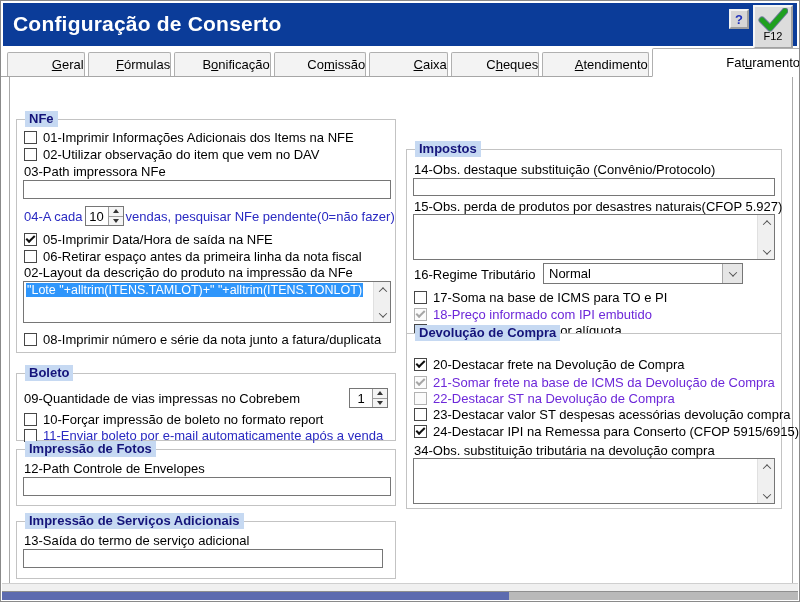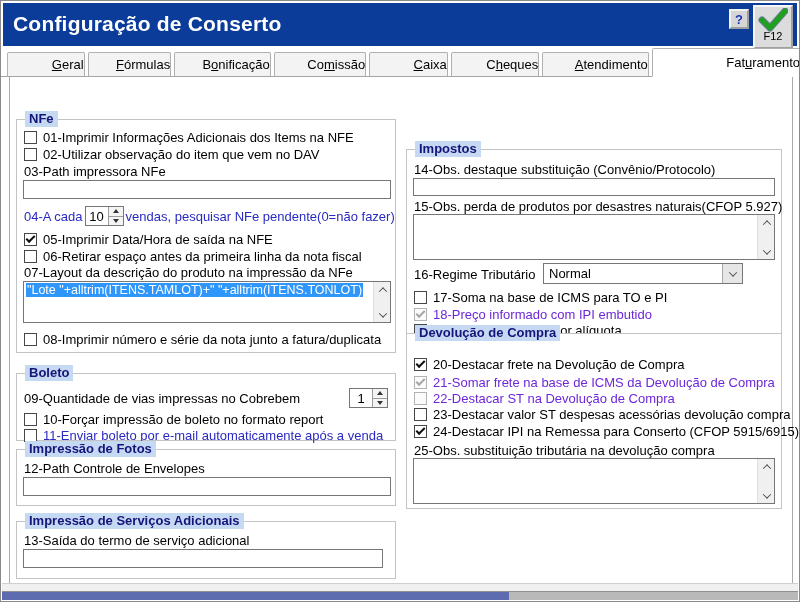--- a/index.html
+++ b/index.html
@@ -157,21 +157,21 @@
         <span class="lab blue" style="position:static">vendas, pesquisar NFe pendente(0=não fazer)</span>
       </div>
       <div class="cb checked" style="top:111px">
           <span class="box"></span>
           <span class="lbl">05-Imprimir Data/Hora de saída na NFE</span>
         </div>
       <div class="cb" style="top:128px">
           <span class="box"></span>
           <span class="lbl">06-Retirar espaço antes da primeira linha da nota fiscal</span>
         </div>
-      <span class="lab" style="top:145px">07-Layout da descrição do produto na impressão da NFe</span>
+      <span class="lab" style="top:145px">02-Layout da descrição do produto na impressão da NFe</span>
       <div class="tarea" style="top:161px;height:42px">
         <span class="txt"><span class="sel">"Lote "+alltrim(ITENS.TAMLOT)+" "+alltrim(ITENS.TONLOT)</span></span>
         <span class="vscroll">
           <span class="sarrow up">
               <span class="chev u"></span>
             </span>
           <span class="sarrow down">
               <span class="chev d"></span>
             </span>
         </span>
@@ -272,21 +272,21 @@
           <span class="lbl">22-Destacar ST na Devolução de Compra</span>
         </div>
       <div class="cb" style="top:72px">
           <span class="box"></span>
           <span class="lbl">23-Destacar valor ST despesas acessórias devolução compra</span>
         </div>
       <div class="cb checked" style="top:89px">
           <span class="box"></span>
           <span class="lbl">24-Destacar IPI na Remessa para Conserto (CFOP 5915/6915)</span>
         </div>
-      <span class="lab" style="top:109px">25-Obs. substituição tributária na devolução compra</span>
+      <span class="lab" style="top:109px">34-Obs. substituição tributária na devolução compra</span>
       <div class="tarea" style="top:124px;height:46px">
         <span class="txt"></span>
         <span class="vscroll">
           <span class="sarrow up">
               <span class="chev u"></span>
             </span>
           <span class="sarrow down">
               <span class="chev d"></span>
             </span>
         </span>

